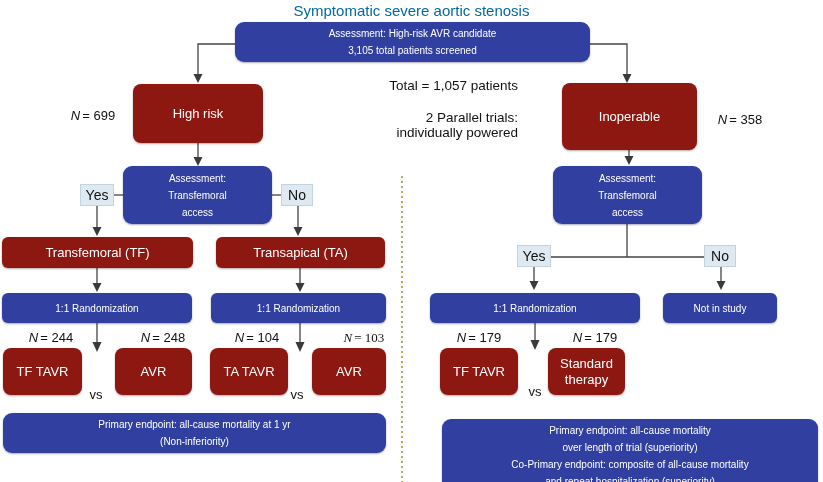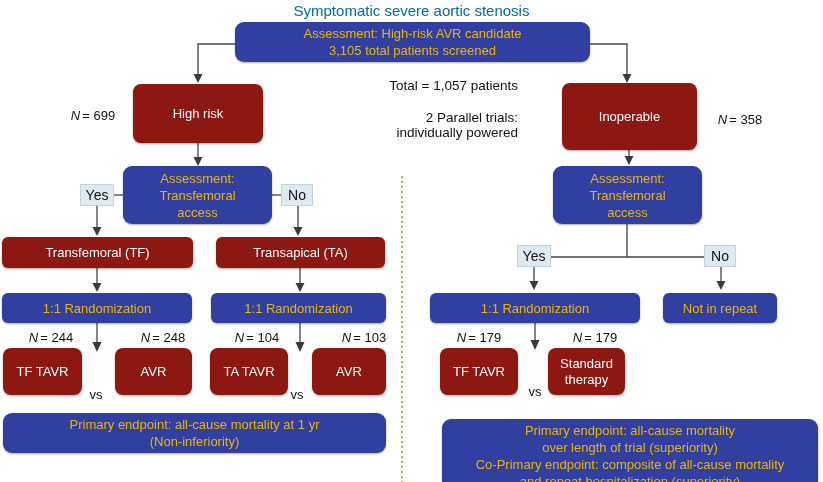--- a/index.html
+++ b/index.html
@@ -4,23 +4,23 @@
 <style>
   html,body{margin:0;padding:0;background:#ffffff;}
   #figure{
     position:relative;width:823px;height:482px;background:#ffffff;overflow:hidden;
     font-family:"Liberation Sans", sans-serif;color:#1a1a1a;
   }
   #connectors{position:absolute;left:0;top:0;width:823px;height:482px;z-index:0;}
   .abs{position:absolute;box-sizing:border-box;}
   .ctr{display:flex;flex-direction:column;align-items:center;justify-content:center;text-align:center;}
   .bluebox{
-    background:var(--blue,#3140a0);color:#eab308;border-radius:9px;z-index:2;
+    background:var(--blue,#3140a0);color:#ffffff;border-radius:9px;z-index:2;
     box-shadow:0 1px 2px rgba(10,15,60,.35);
-    font-size:13px;line-height:17px;
+    font-size:10px;line-height:17px;
   }
   .redbox{
     background:var(--red,#8d1812);color:#ffffff;border-radius:8px;z-index:2;
     box-shadow:0 1px 2px rgba(60,5,5,.35);
     font-size:13px;line-height:16px;
   }
   .yn{
     background:var(--labelbg,#dfe9f1);border:1px solid #c4d4df;color:#111;
     font-size:14px;z-index:2;
   }
@@ -105,21 +105,21 @@
 
   <div class="abs nlabel" style="left:11px;top:330px;width:80px;">
     <i>N</i><span>= 244</span>
   </div>
   <div class="abs nlabel" style="left:123px;top:330px;width:80px;">
     <i>N</i><span>= 248</span>
   </div>
   <div class="abs nlabel" style="left:217px;top:330px;width:80px;">
     <i>N</i><span>= 104</span>
   </div>
-  <div class="abs nlabel" style="left:324px;top:330px;width:80px;">
+  <div class="abs nlabel" style="left:324px;top:330px;width:80px;font-family:Liberation Serif, serif;">
     <i>N</i><span>= 103</span>
   </div>
 
   <div class="abs redbox ctr" style="left:3px;top:348px;width:79px;height:47px;">TF TAVR</div>
   <div class="abs redbox ctr" style="left:115px;top:348px;width:77px;height:47px;">AVR</div>
   <div class="abs redbox ctr" style="left:210px;top:348px;width:78px;height:47px;">TA TAVR</div>
   <div class="abs redbox ctr" style="left:312px;top:348px;width:74px;height:47px;">AVR</div>
 
   <div class="abs vs" style="left:86px;top:387px;width:20px;">vs</div>
   <div class="abs vs" style="left:287px;top:387px;width:20px;">vs</div>
@@ -137,21 +137,21 @@
   <div class="abs bluebox ctr" style="left:553px;top:166px;width:149px;height:58px;">
     <div>Assessment:</div>
     <div>Transfemoral</div>
     <div>access</div>
   </div>
 
   <div class="abs yn ctr" style="left:517px;top:245px;width:34px;height:22px;">Yes</div>
   <div class="abs yn ctr" style="left:704px;top:245px;width:32px;height:22px;">No</div>
 
   <div class="abs bluebox ctr" style="left:430px;top:293px;width:210px;height:30px;border-radius:6px;">1:1 Randomization</div>
-  <div class="abs bluebox ctr" style="left:663px;top:293px;width:114px;height:30px;border-radius:6px;">Not in repeat</div>
+  <div class="abs bluebox ctr" style="left:663px;top:293px;width:114px;height:30px;border-radius:6px;">Not in study</div>
 
   <div class="abs nlabel" style="left:439px;top:330px;width:80px;">
     <i>N</i><span>= 179</span>
   </div>
   <div class="abs nlabel" style="left:555px;top:330px;width:80px;">
     <i>N</i><span>= 179</span>
   </div>
 
   <div class="abs redbox ctr" style="left:440px;top:348px;width:78px;height:47px;">TF TAVR</div>
   <div class="abs redbox ctr" style="left:548px;top:348px;width:77px;height:47px;">

